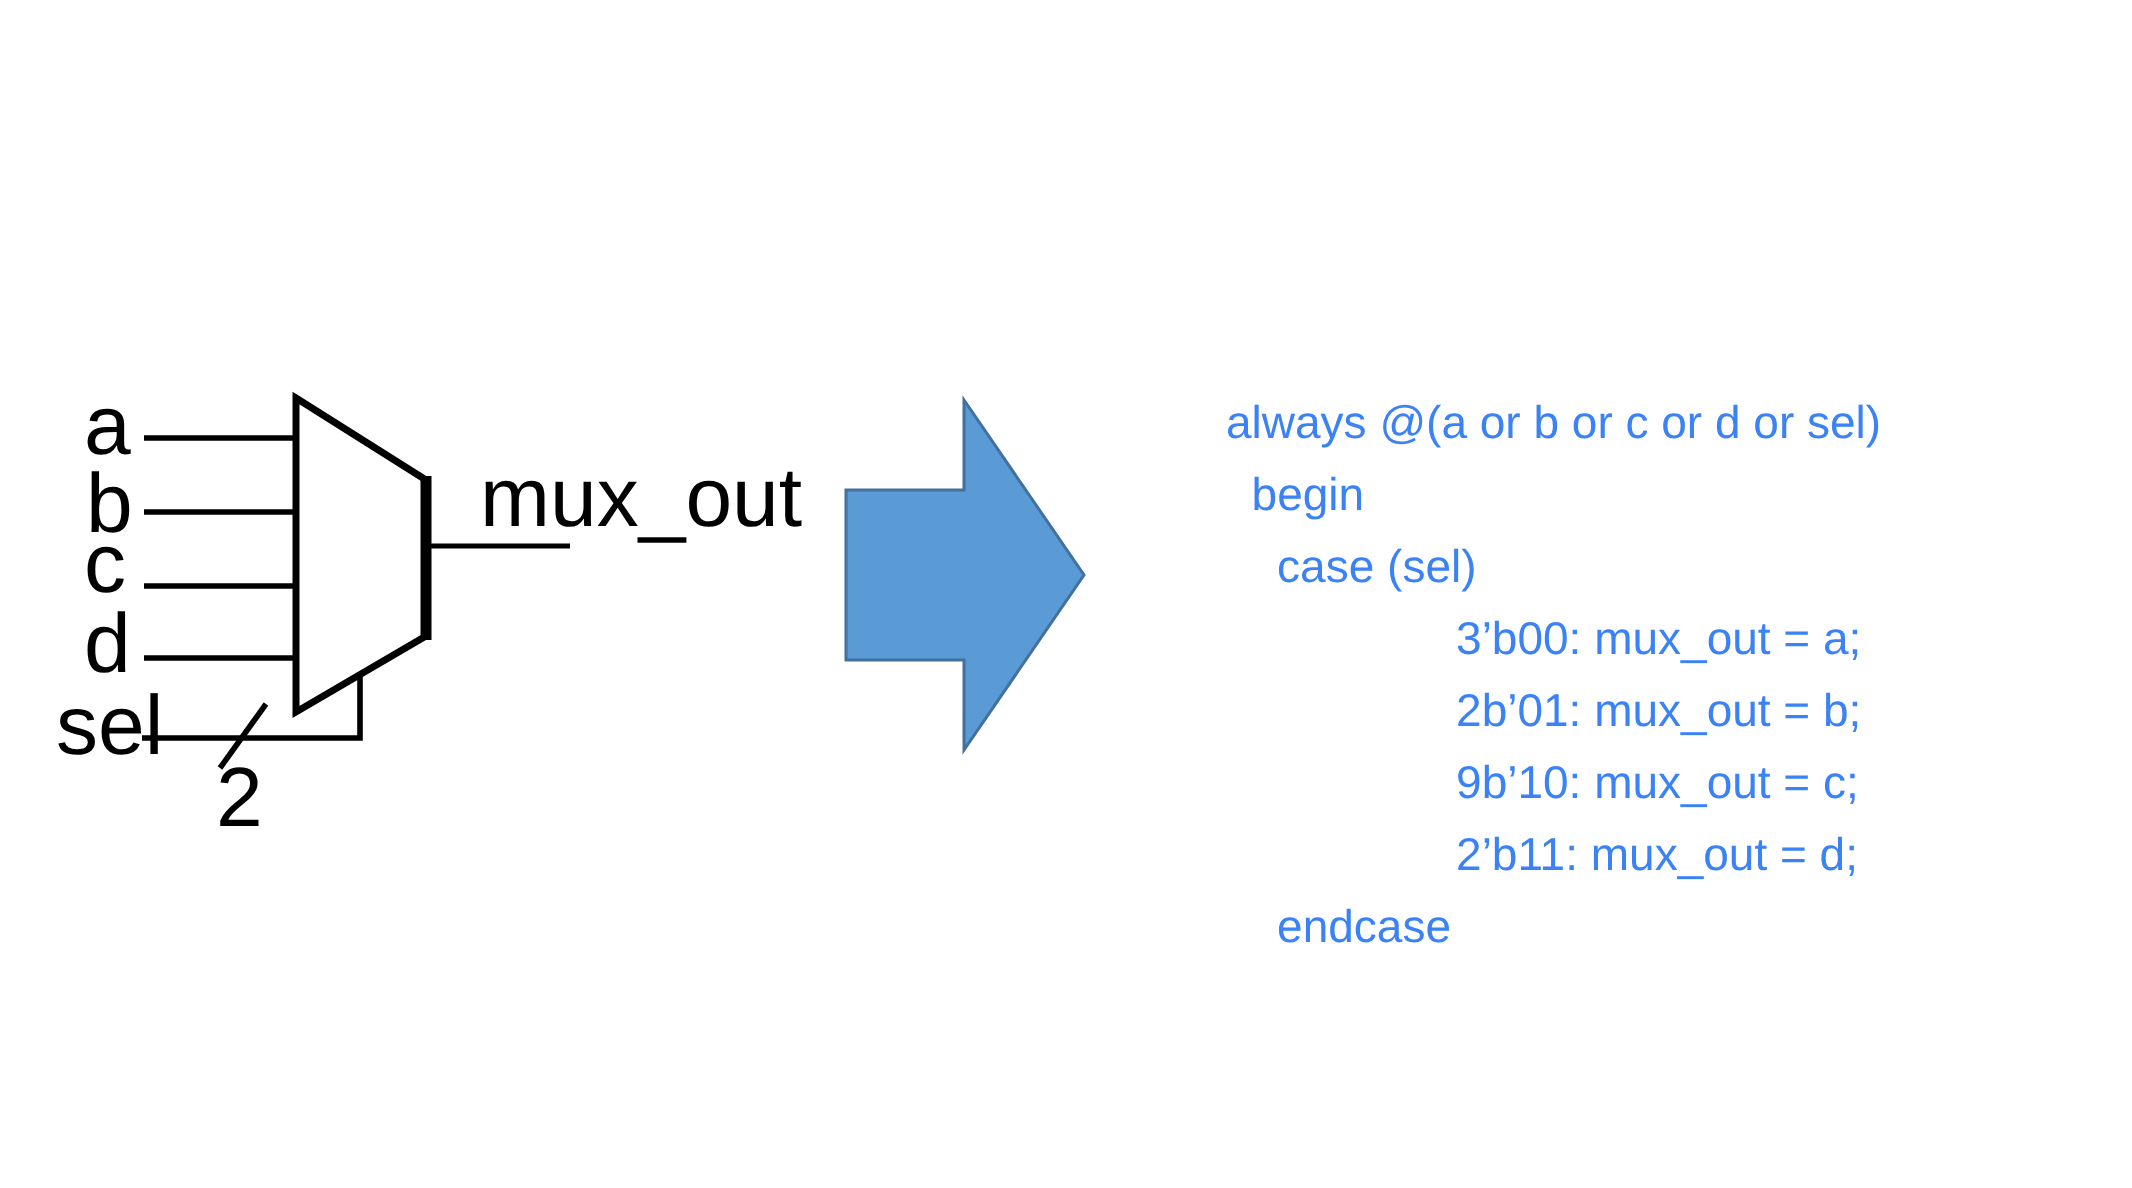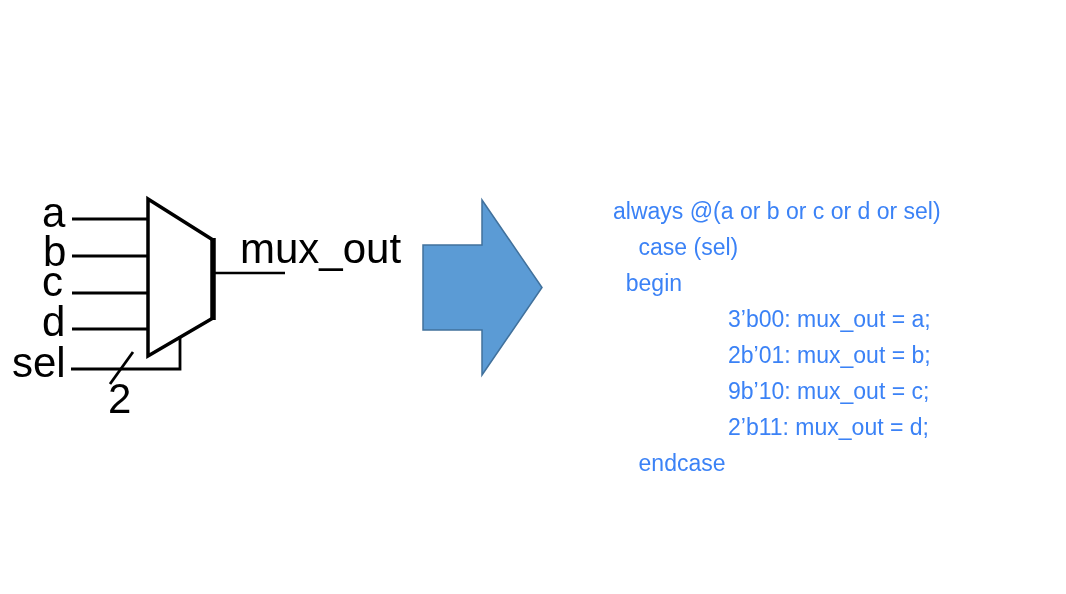--- a/index.html
+++ b/index.html
@@ -31,21 +31,21 @@
     position: absolute;
     font-size: 42px;
     line-height: 42px;
     white-space: nowrap;
     color: #000000;
   }
   .lbl-a   { left: 42px;  top: 192px; }
   .lbl-b   { left: 43px;  top: 231px; }
   .lbl-c   { left: 42px;  top: 261px; }
   .lbl-d   { left: 42px;  top: 301px; }
-  .lbl-sel { left: 12px;  top: 342px; }
+  .lbl-sel { left: 28px;  top: 342px; }
   .lbl-2   { left: 108px; top: 378px; }
   .lbl-muxout { left: 217px; top: 228px; padding-left: 23px; }
   .code {
     position: absolute;
     left: 613px;
     top: 161px;
     font-size: 23px;
     line-height: 36px;
     color: #3b82f6;
     margin-top: 32px;
@@ -82,22 +82,22 @@
   <div class="lbl lbl-a">a</div>
   <div class="lbl lbl-b">b</div>
   <div class="lbl lbl-c">c</div>
   <div class="lbl lbl-d">d</div>
   <div class="lbl lbl-sel">sel</div>
   <div class="lbl lbl-2">2</div>
   <div class="lbl lbl-muxout">mux_out</div>
 
   <div class="code">
     <div class="code-line">always @(a or b or c or d or sel)</div>
+    <div class="code-line">  begin</div>
     <div class="code-line">    case (sel)</div>
-    <div class="code-line">  begin</div>
     <div class="code-line">                  3’b00: mux_out = a;</div>
     <div class="code-line">                  2b’01: mux_out = b;</div>
     <div class="code-line">                  9b’10: mux_out = c;</div>
     <div class="code-line">                  2’b11: mux_out = d;</div>
     <div class="code-line">    endcase</div>
   </div>
 
 </div>
 
 </body></html>

